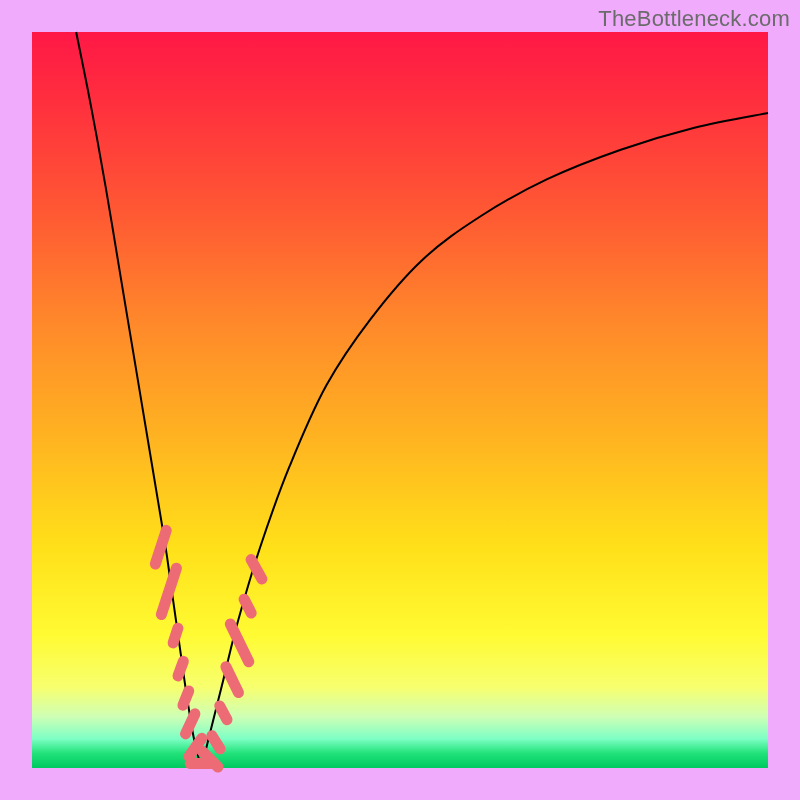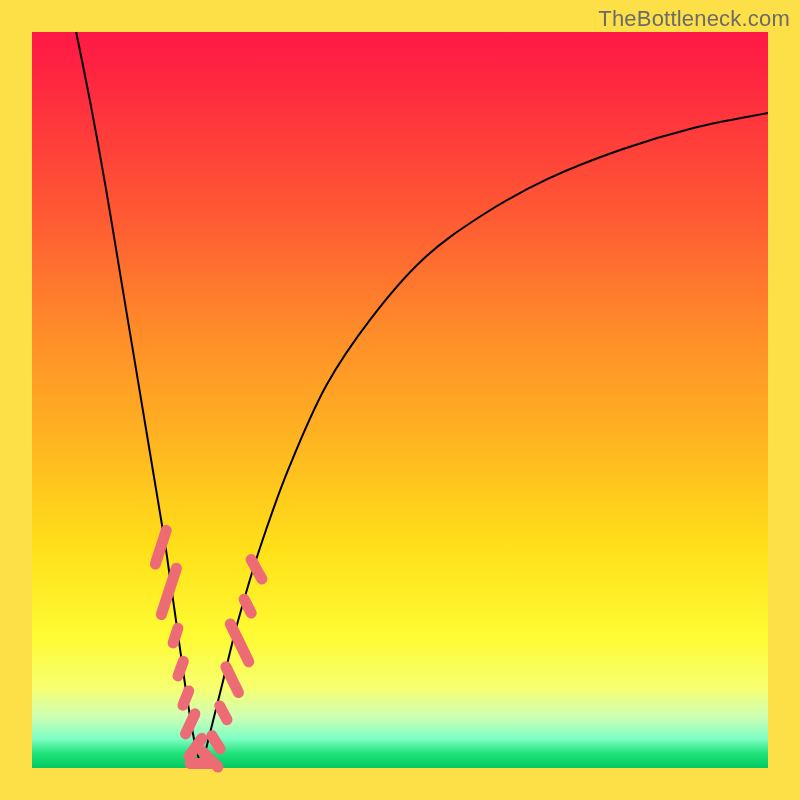--- a/index.html
+++ b/index.html
@@ -8,21 +8,21 @@
     width: 800px;
     height: 800px;
     overflow: hidden;
     background: #000;
     font-family: Arial, Helvetica, sans-serif;
   }
   .frame {
     position: relative;
     width: 800px;
     height: 800px;
-    background: #fde047;
+    background: #f0abfc;
   }
   .plot-area {
     position: absolute;
     left: 32px;
     top: 32px;
     width: 736px;
     height: 736px;
     background: linear-gradient(to bottom,
       #ff1846 0%,
       #ff2b3f 8%,

